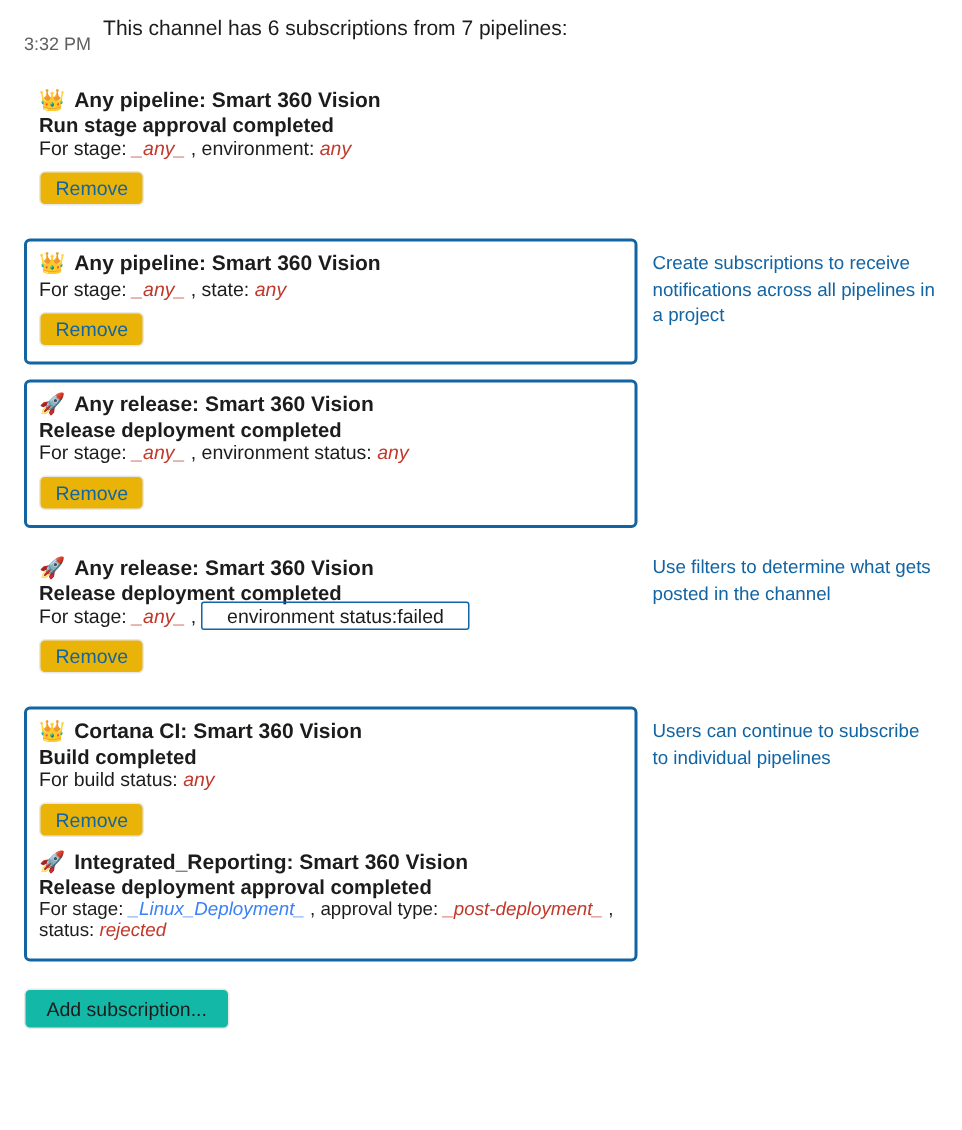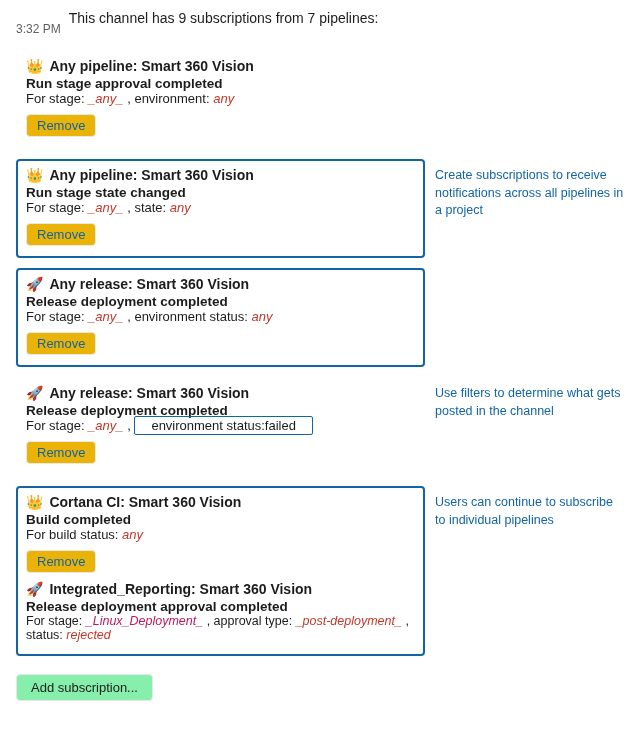--- a/index.html
+++ b/index.html
@@ -66,21 +66,21 @@
       margin-top: 2px;
       margin-bottom: 4px;
     }
     .add-btn {
       display: inline-block;
       border: 1.5px solid #e8e8e8;
       border-radius: 4px;
       padding: 5px 14px;
       font-size: 13px;
       color: #1d1c1d;
-      background: #86efac;
+      background: #14b8a6;
       cursor: pointer;
       margin-top: 6px;
     }
     .icon {
       font-size: 14px;
     }
     .main-layout {
       display: flex;
       flex-direction: column;
     }
@@ -103,21 +103,21 @@
       padding-top: 8px;
     }
   </style>
 </head>
 <body>
 
 <div class="main-layout">
 
   <div class="header-row">
     <span class="timestamp">3:32 PM</span>
-    <span class="header-text">This channel has 9 subscriptions from 7 pipelines:</span>
+    <span class="header-text">This channel has 6 subscriptions from 7 pipelines:</span>
   </div>
 
   <div class="row-with-tooltip">
     <div class="sub-content" style="border:2px solid transparent; border-radius:4px; padding:6px 8px; margin-bottom:10px;">
       <div class="sub-title">
         <span class="icon">👑</span>
         <span>Any pipeline: Smart 360 Vision</span>
       </div>
       <div class="sub-event">Run stage approval completed</div>
       <div class="sub-filters">For stage:&nbsp;<span style="color:#c0392b;font-style:italic;">_any_</span>&nbsp;, environment:&nbsp;<span style="color:#c0392b;font-style:italic;">any</span></div>
@@ -125,21 +125,20 @@
     </div>
     <div class="tooltip-area"></div>
   </div>
 
   <div class="row-with-tooltip">
     <div class="sub-content" style="border:2px solid #1264a3; border-radius:4px; padding:6px 8px; margin-bottom:10px;">
       <div class="sub-title">
         <span class="icon">👑</span>
         <span>Any pipeline: Smart 360 Vision</span>
       </div>
-      <div class="sub-event">Run stage state changed</div>
       <div class="sub-filters">For stage:&nbsp;<span style="color:#c0392b;font-style:italic;">_any_</span>&nbsp;, state:&nbsp;<span style="color:#c0392b;font-style:italic;">any</span></div>
       <button class="remove-btn">Remove</button>
     </div>
     <div class="tooltip-area">Create subscriptions to receive notifications across all pipelines in a project</div>
   </div>
 
   <div class="row-with-tooltip">
     <div class="sub-content" style="border:2px solid #1264a3; border-radius:4px; padding:6px 8px; margin-bottom:10px;">
       <div class="sub-title">
         <span class="icon">🚀</span>
@@ -177,21 +176,21 @@
         <div class="sub-filters">For build status:&nbsp;<span style="color:#c0392b;font-style:italic;">any</span></div>
         <button class="remove-btn">Remove</button>
       </div>
 
       <div style="margin-top:4px;">
         <div class="sub-title">
           <span class="icon">🚀</span>
           <span>Integrated_Reporting: Smart 360 Vision</span>
         </div>
         <div class="sub-event">Release deployment approval completed</div>
-        <div class="sub-filters" style="font-size:12.5px;">For stage:&nbsp;<span style="color:#be185d;font-style:italic;">_Linux_Deployment_</span>&nbsp;, approval type:&nbsp;<span style="color:#c0392b;font-style:italic;">_post-deployment_</span>&nbsp;, status:&nbsp;<span style="color:#c0392b;font-style:italic;">rejected</span></div>
+        <div class="sub-filters" style="font-size:12.5px;">For stage:&nbsp;<span style="color:#3b82f6;font-style:italic;">_Linux_Deployment_</span>&nbsp;, approval type:&nbsp;<span style="color:#c0392b;font-style:italic;">_post-deployment_</span>&nbsp;, status:&nbsp;<span style="color:#c0392b;font-style:italic;">rejected</span></div>
       </div>
     </div>
     <div class="tooltip-area">Users can continue to subscribe to individual pipelines</div>
   </div>
 
   <div style="margin-top:2px;">
     <button class="add-btn">Add subscription...</button>
   </div>
 </div>
 

